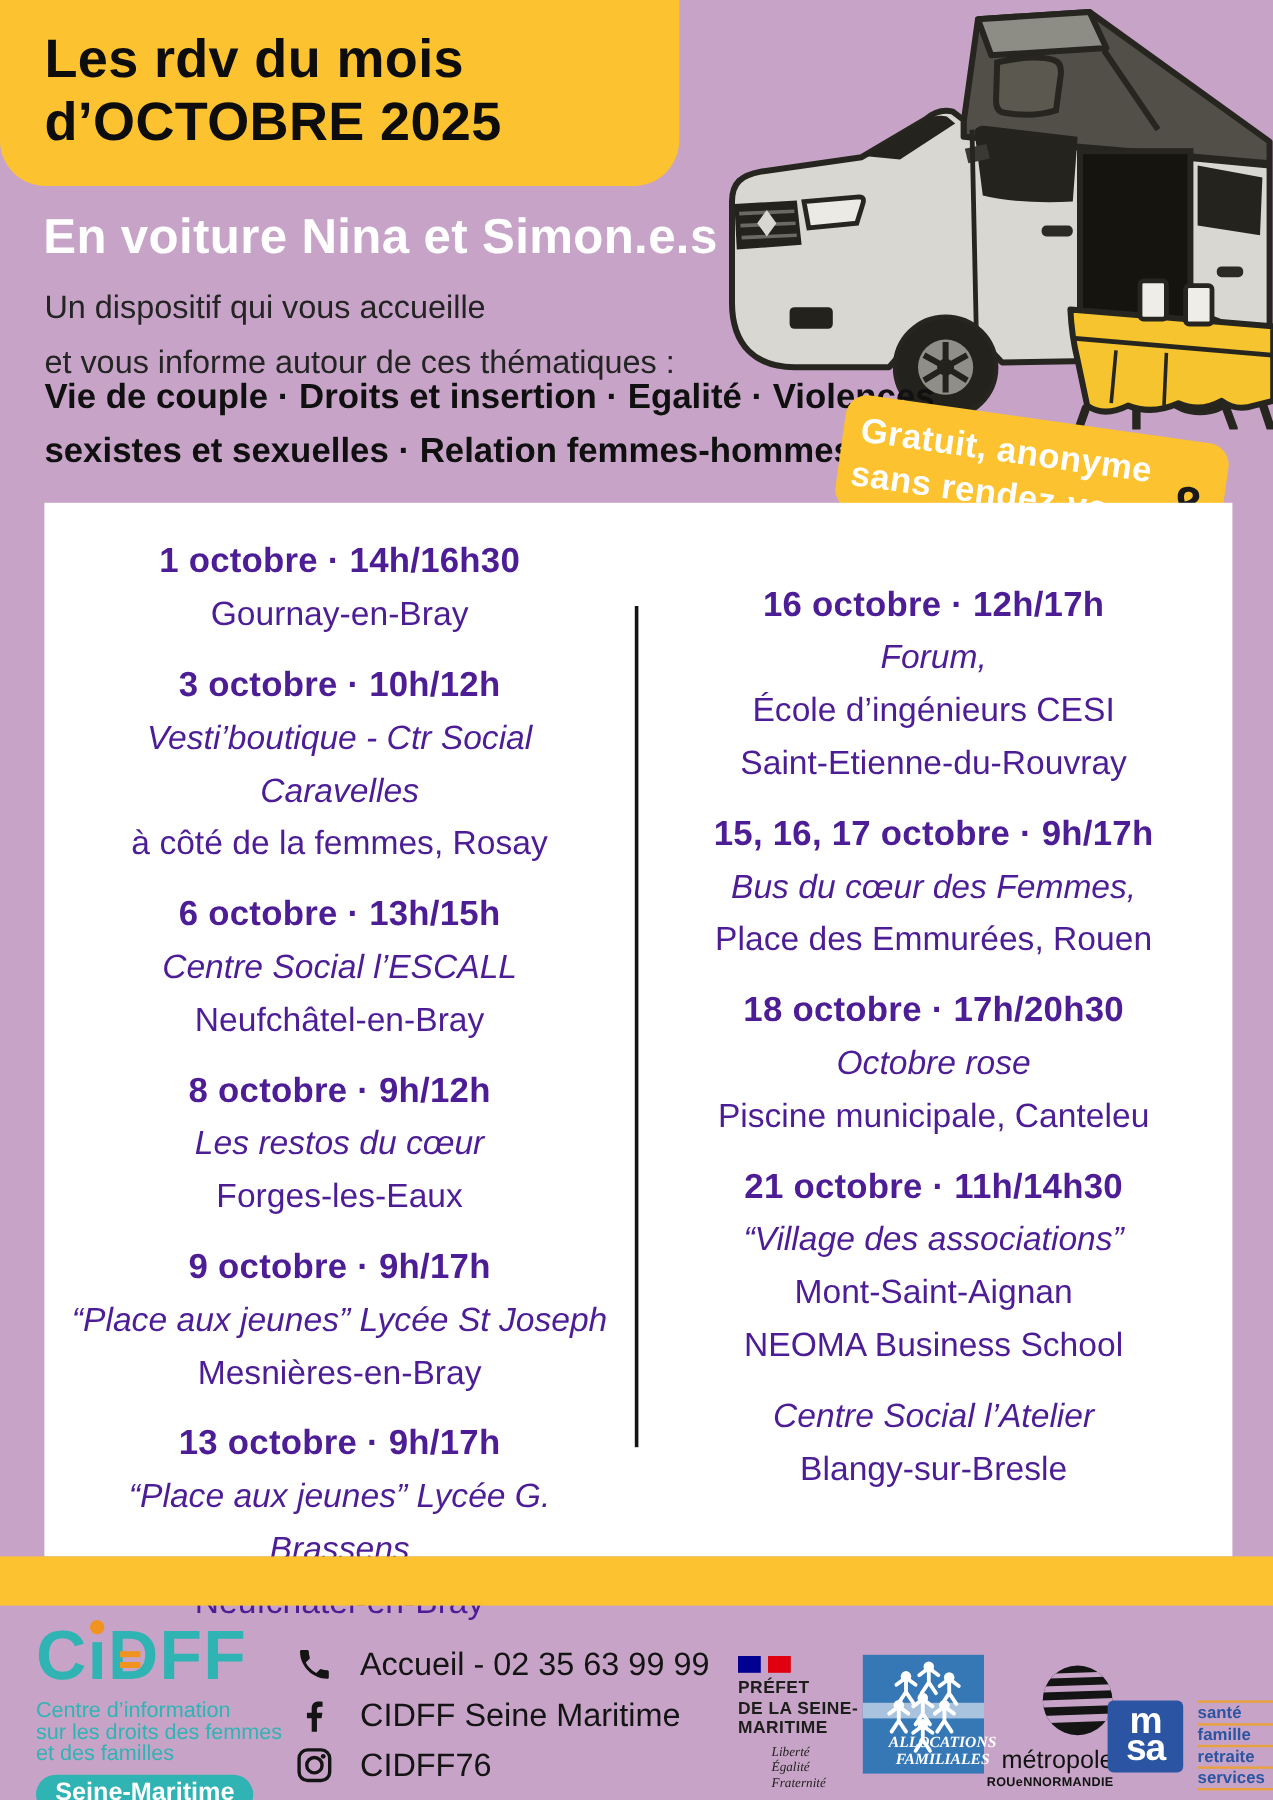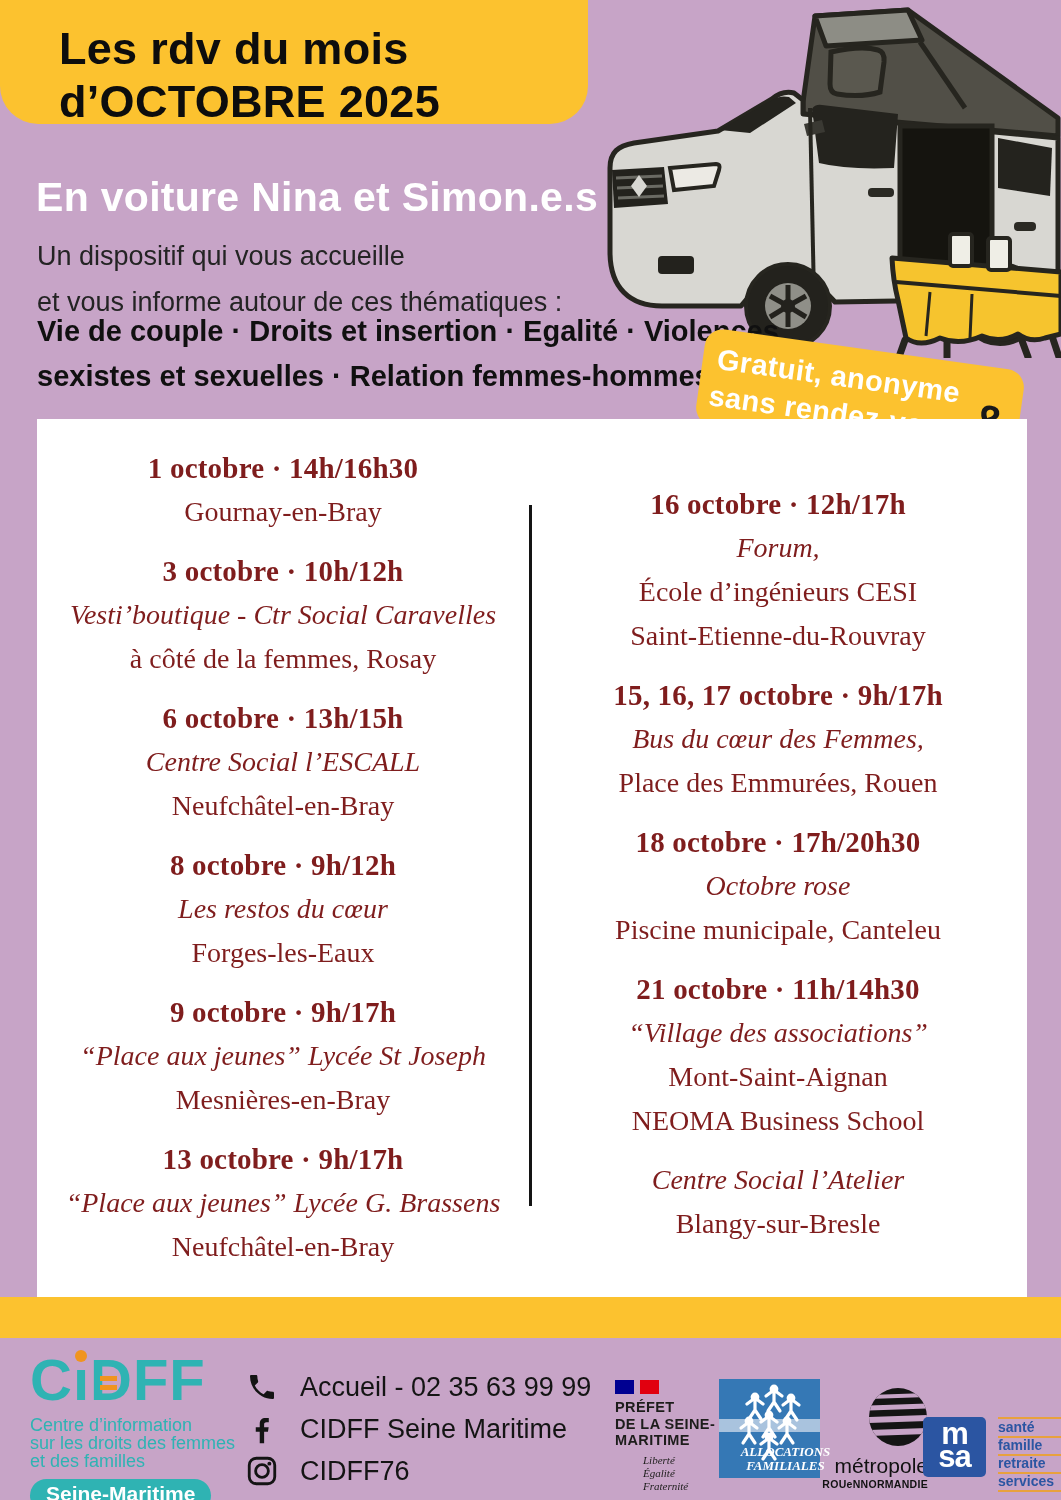--- a/index.html
+++ b/index.html
@@ -1,39 +1,39 @@
 <!DOCTYPE html>
 <html><head>
 <meta charset="utf-8">
 <style>
   html,body{margin:0;padding:0;background:#c7a4c7;}
   .page{position:relative;width:1061px;height:1500px;background:#c7a4c7;overflow:hidden;
         font-family:"Liberation Sans",sans-serif;}
 
   
-  .title-banner{position:absolute;left:0;top:0;width:566px;height:124px;background:#fcc22f;
-                border-radius:0 0 38px 38px;padding-left:22px;}
+  .title-banner{position:absolute;left:0;top:0;width:566px;height:155px;background:#fcc22f;
+                border-radius:0 0 38px 38px;}
   .title{padding:22px 0 0 37px;font-size:45px;line-height:1.18;font-weight:800;color:#0d0d0d;
          letter-spacing:.3px;}
   .subtitle{position:absolute;left:36px;top:174px;font-size:41px;font-weight:800;color:#ffffff;
             letter-spacing:.3px;}
   .desc{position:absolute;left:37px;top:233px;font-size:27px;line-height:46px;color:#242424;}
   .topics{position:absolute;left:37px;top:309px;font-size:29px;line-height:45px;font-weight:800;color:#101010;}
 
   
   .badge{position:absolute;left:699px;top:349px;width:322px;height:97px;background:#fcc22f;
          border-radius:18px;transform:rotate(8deg);display:flex;align-items:center;
          justify-content:center;gap:12px;}
   .badge-lines{color:#fff;font-weight:800;font-size:29px;line-height:37px;text-align:center;letter-spacing:.4px;}
   .badge-amp{color:#191919;font-weight:800;font-size:50px;margin-top:14px;}
 
   
   .card{position:absolute;left:37px;top:419px;width:990px;height:878px;background:#ffffff;}
   .divider{position:absolute;left:529px;top:505px;width:3px;height:701px;background:#141414;}
-  .col{position:absolute;width:460px;text-align:center;color:#7f1d1d;font-family:Liberation Serif, serif;}
+  .col{position:absolute;width:460px;text-align:center;color:#4c1d95;}
   .col-left{left:53px;top:446px;}
   .col-right{left:548px;top:482px;}
   .ev{margin-bottom:15px;}
   .ev div{font-size:28px;line-height:44px;}
   .ev .date{font-size:29px;font-weight:800;letter-spacing:.2px;}
   .ev .venue{font-style:italic;}
 
   
   .strip{position:absolute;left:0;top:1297px;width:1061px;height:41px;background:#fcc22f;}
 

